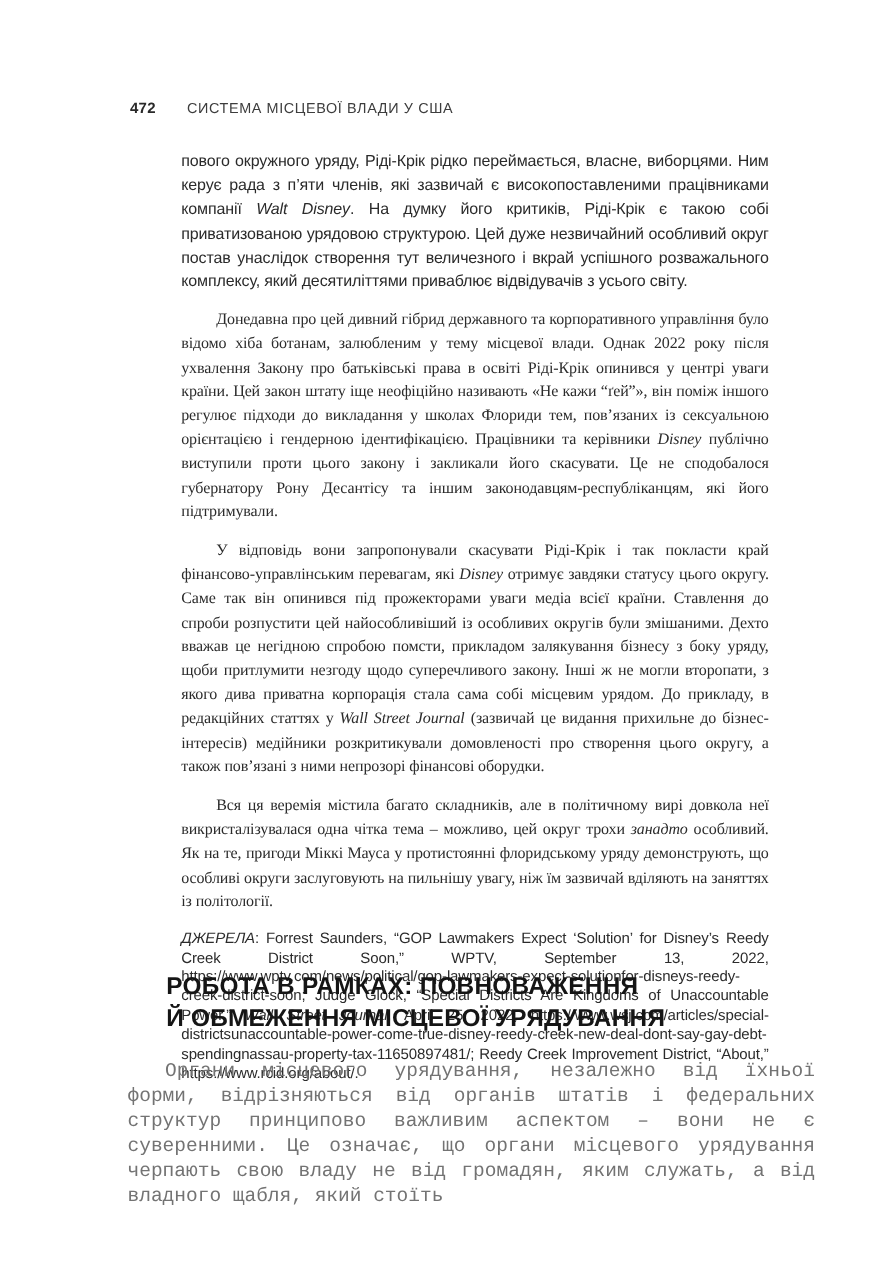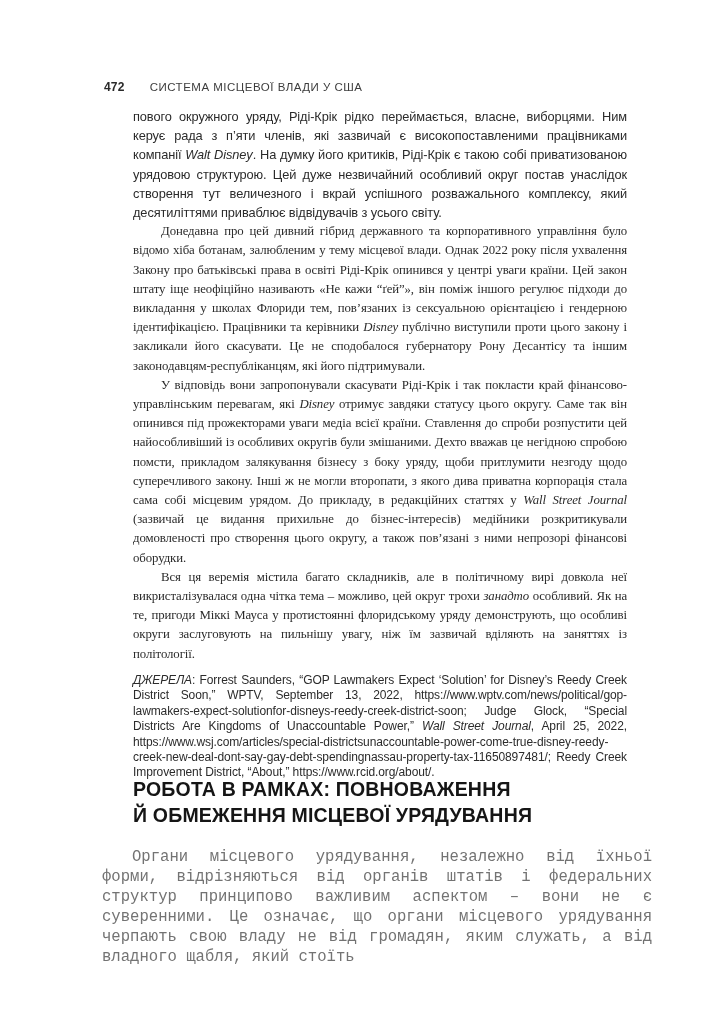--- a/index.html
+++ b/index.html
@@ -8,21 +8,21 @@
     font-family:"Liberation Sans",sans-serif;
   }
   .page-header{position:absolute;top:77px;left:104px;white-space:nowrap;text-align:right;}
   .page-number{font-weight:bold;font-size:12px;color:#2a2a2a;letter-spacing:.2px;}
   .running-title{font-weight:normal;font-size:11.5px;color:#3d3d3d;margin-left:25px;letter-spacing:.5px;}
   .case-study{
     position:absolute;top:107px;left:133px;width:494px;
     font-size:12.8px;line-height:19.2px;letter-spacing:-.1px;
     color:#2b2b2b;text-align:justify;
   }
-  .case-study p{margin:0;}
+  .case-study p{margin:12px;}
   .case-study p.indent{text-indent:28px;font-family:Liberation Serif, serif;}
   .case-study p.sources{
     margin-top:9px;font-size:12px;line-height:15.4px;letter-spacing:-.1px;
     overflow-wrap:anywhere;
   }
   em{font-style:italic;}
   .section-heading{
     position:absolute;top:776px;left:133px;margin:0;
     font-size:19.5px;line-height:26px;font-weight:bold;color:#151515;letter-spacing:.2px;
     font-family:"Liberation Sans",sans-serif;

